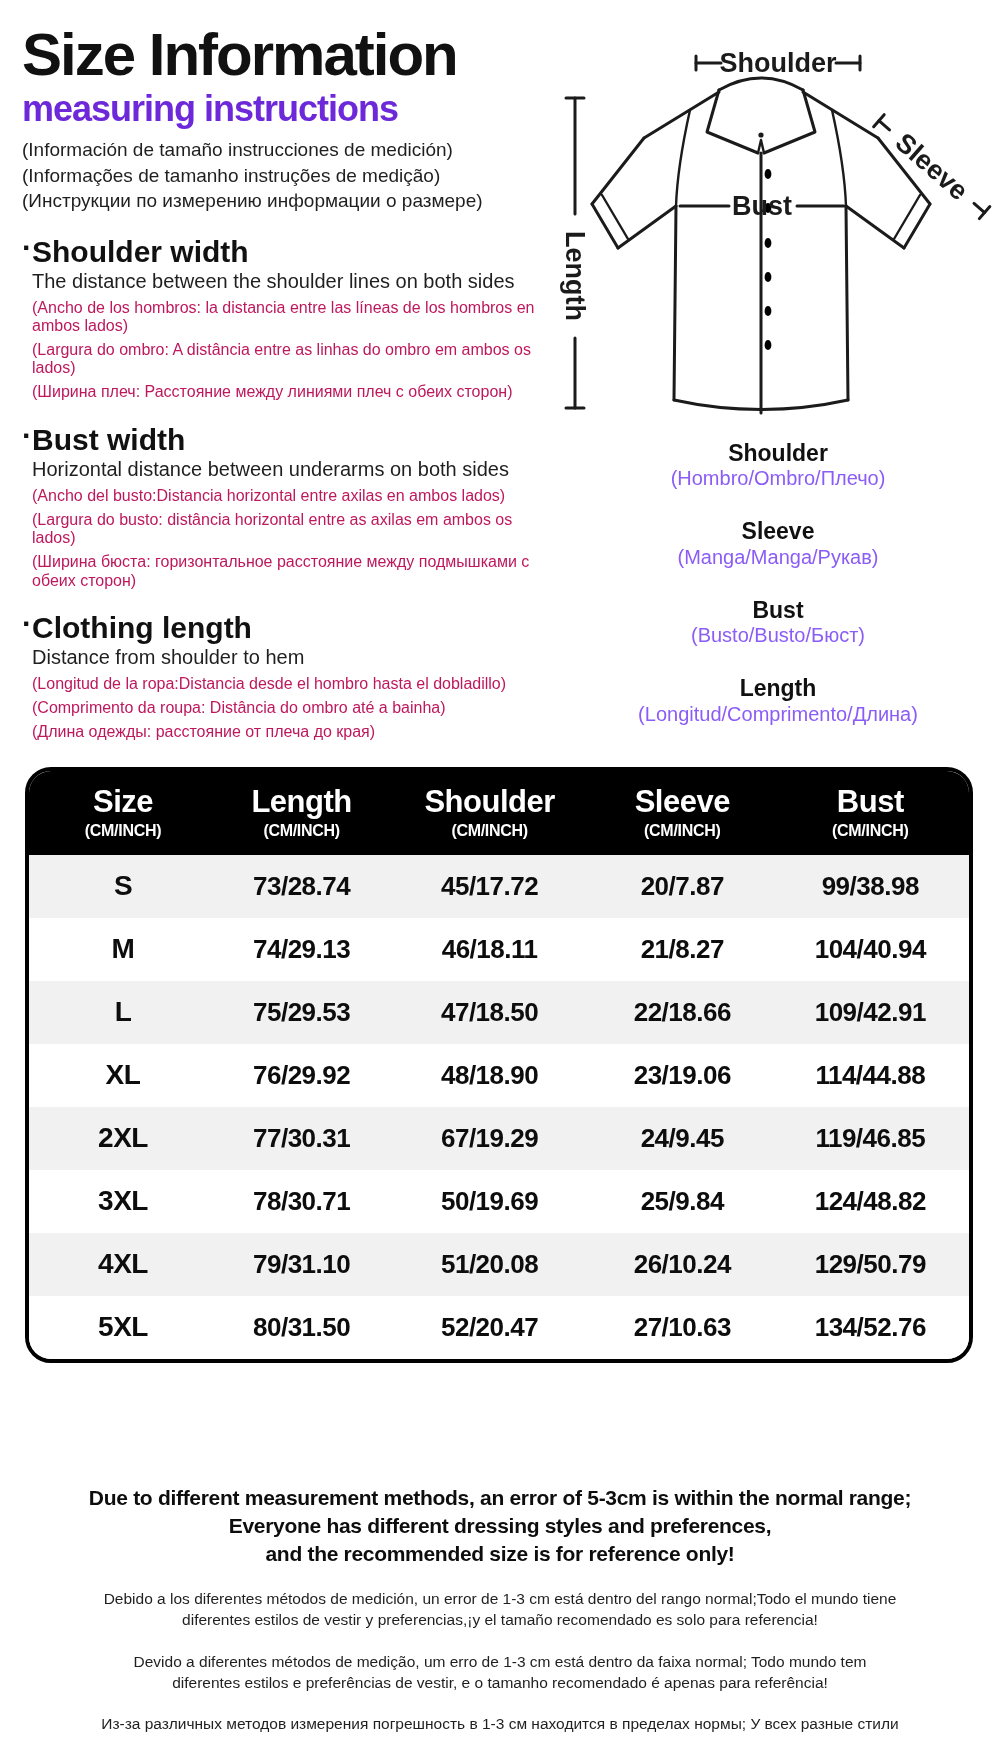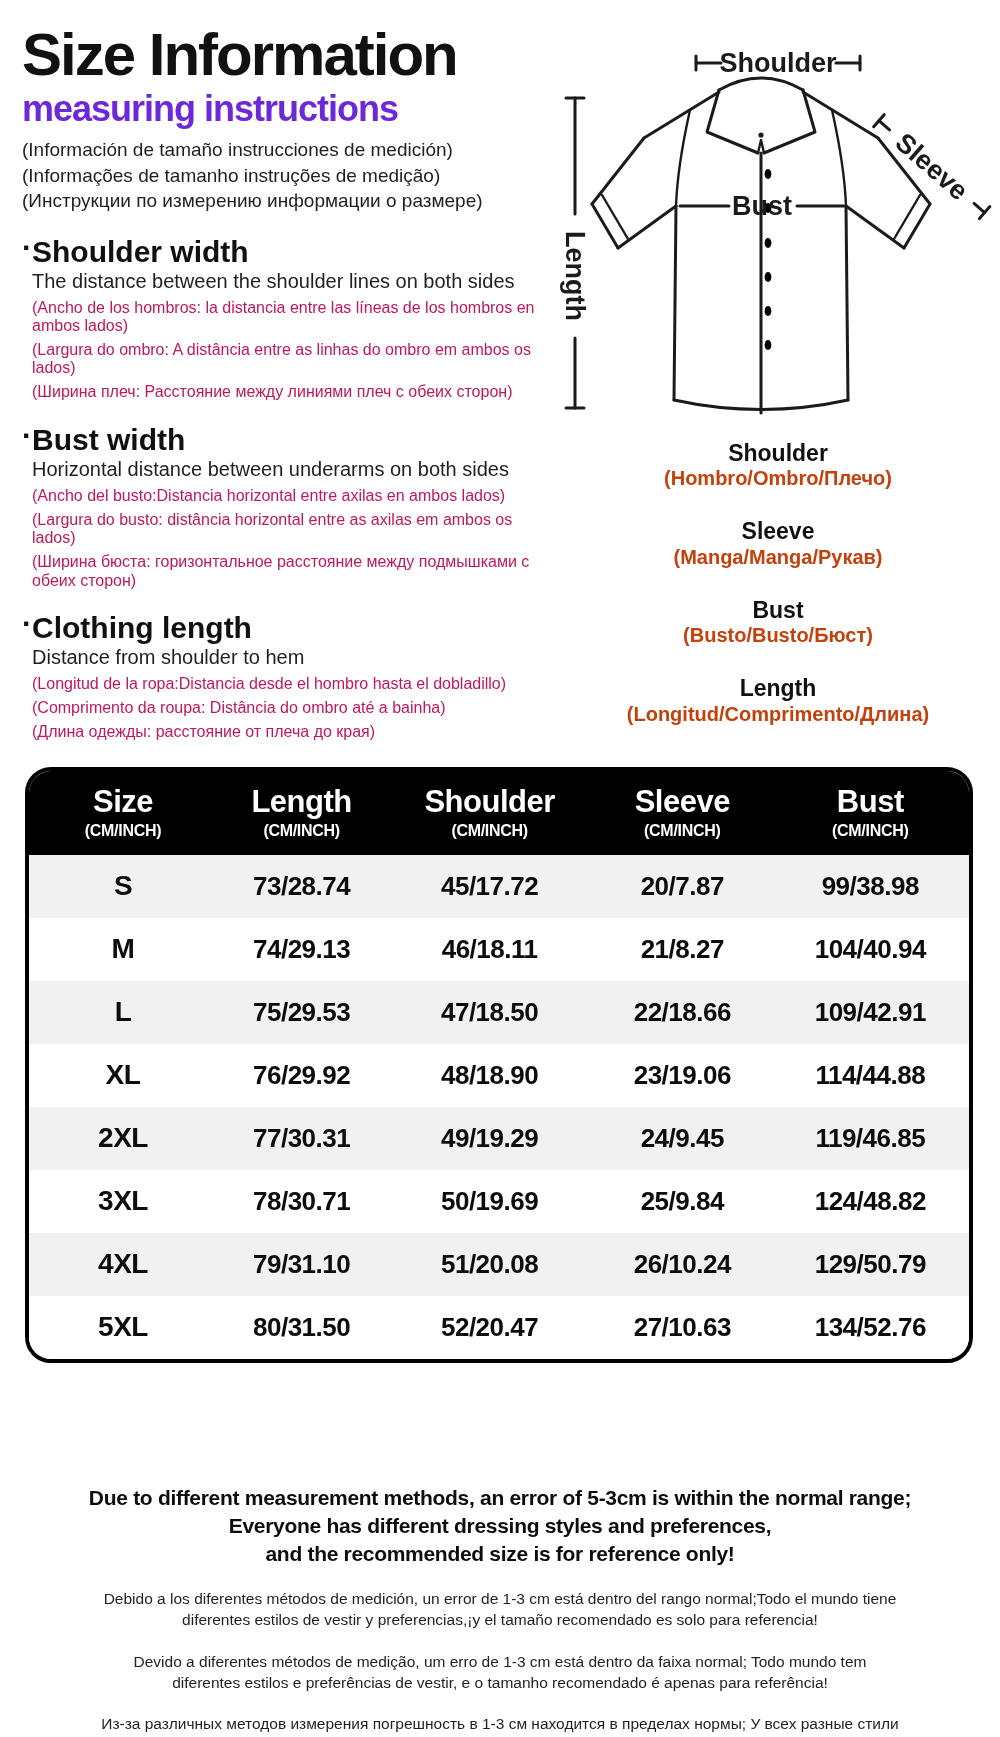--- a/index.html
+++ b/index.html
@@ -29,21 +29,21 @@
   .right-col { position:absolute; left:556px; top:36px; width:444px; }
   .shirt-svg { display:block; width:444px; height:394px; }
   .shirt-svg path, .shirt-svg line { fill:none; stroke:#1b1b1b; stroke-width:3; stroke-linecap:round; stroke-linejoin:round; }
   .shirt-svg .thin { stroke-width:2.4; }
   .shirt-svg text { fill:#1b1b1b; font-family:"Liberation Sans", sans-serif; }
   .measure-label { font-size:27px; font-weight:600; }
 
   .legend { margin-top:10px; text-align:center; }
   .legend-item { margin-bottom:27px; }
   .legend-term { font-size:23px; font-weight:bold; color:#111; line-height:1.15; }
-  .legend-trans { font-size:20px; color:#c2410c; line-height:1.25;font-weight:bold; }
+  .legend-trans { font-size:20px; color:#8b5cf6; line-height:1.25; }
 
   
   .size-table {
     position:absolute; left:25px; top:767px; width:948px;
     border:4px solid #000; border-radius:26px; overflow:hidden; background:#fff;
   }
   .st-header {
     background:#000; color:#fff;
     display:grid; grid-template-columns:20% 18% 22% 19% 21%;
     padding:13px 0 15px 0;
@@ -238,21 +238,21 @@
     <div class="st-row">
       <div class="st-cell size">XL</div>
       <div class="st-cell">76/29.92</div>
       <div class="st-cell">48/18.90</div>
       <div class="st-cell">23/19.06</div>
       <div class="st-cell">114/44.88</div>
     </div>
     <div class="st-row alt">
       <div class="st-cell size">2XL</div>
       <div class="st-cell">77/30.31</div>
-      <div class="st-cell">49/19.29</div>
+      <div class="st-cell">67/19.29</div>
       <div class="st-cell">24/9.45</div>
       <div class="st-cell">119/46.85</div>
     </div>
     <div class="st-row">
       <div class="st-cell size">3XL</div>
       <div class="st-cell">78/30.71</div>
       <div class="st-cell">50/19.69</div>
       <div class="st-cell">25/9.84</div>
       <div class="st-cell">124/48.82</div>
     </div>

